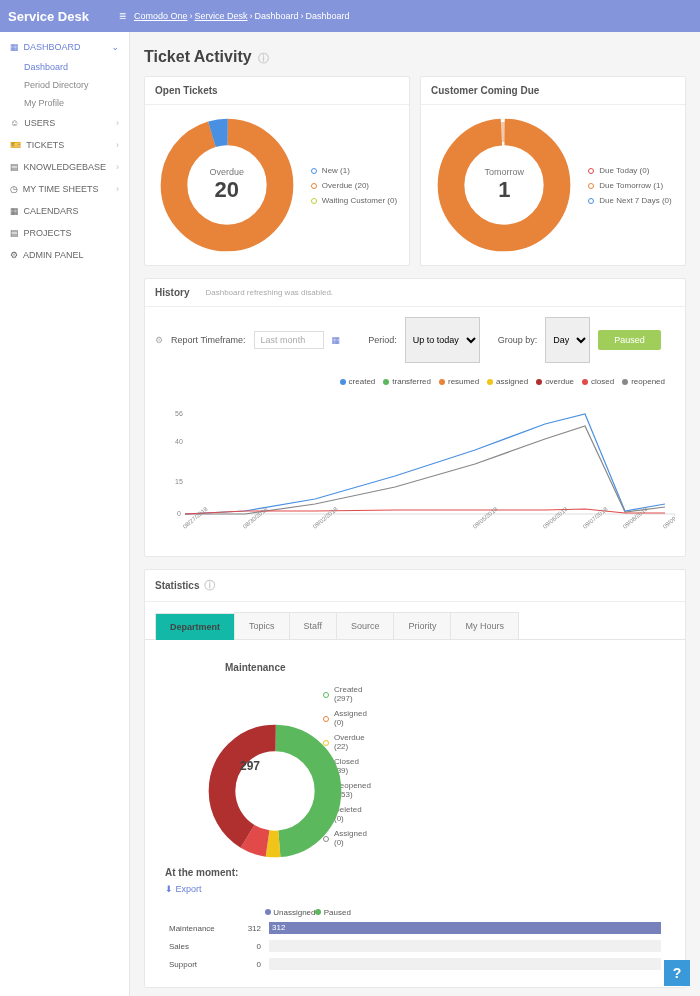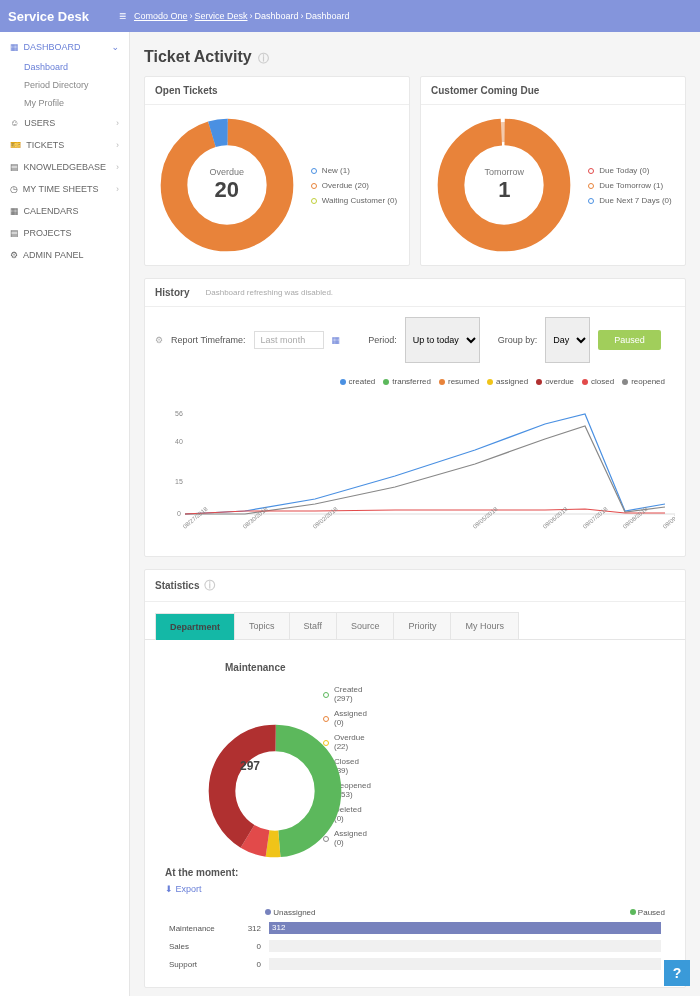--- a/index.html
+++ b/index.html
@@ -49,21 +49,21 @@
 .line-chart { padding: 4px 10px 10px; }
 .line-chart svg { width: 100%; height: 150px; }
 .stats-panel { margin-top: 12px; }
 .tabs { display:flex; border-bottom: 1px solid #e5e5e5; padding: 10px 10px 0; gap:0;}
 .tab { padding: 8px 14px; font-size: 9px; background:#f7f7f7; border:1px solid #e5e5e5; border-bottom:none; margin-right:-1px; cursor:pointer; color:#777;}
 .tab.active { background:#14b8a6; font-weight:bold; color:#444; position:relative; top:1px;}
 .stats-body { padding: 14px 20px; }
 .stats-title { font-size: 10px; font-weight:bold; margin: 8px 0 12px 60px; }
 .moment { font-size: 10px; font-weight:bold; margin-top: 20px; }
 .export { color:#6a80d8; font-size:9px; margin: 6px 0 12px; display:flex; align-items:center; gap:3px; cursor:pointer;}
-.bar-legend { display:flex; justify-content:space-between; font-size:8px; padding: 2px 0;}
+.bar-legend { display:flex; font-size:8px; padding: 2px 0;}
 .bartable { width:100%; font-size:8px; border-collapse:collapse;}
 .bartable td { padding:3px 4px; }
 .bar-outer { background:#f0f0f0; height:12px; position:relative; }
 .bar-inner { background:#7782bd; height:100%; color:#fff; font-size:8px; padding-left:3px; line-height:12px;}
 .help-btn { position:fixed; bottom:10px; right:10px; width:26px; height:26px; background:#3a9ad9; color:#fff; display:flex; align-items:center; justify-content:center; font-size:14px; font-weight:bold; cursor:pointer;}
 .ic { font-style: normal; display:inline-block; }
 .mini-donut { width: 90px; height: 90px; }
 </style>
 </head>
 <body>

